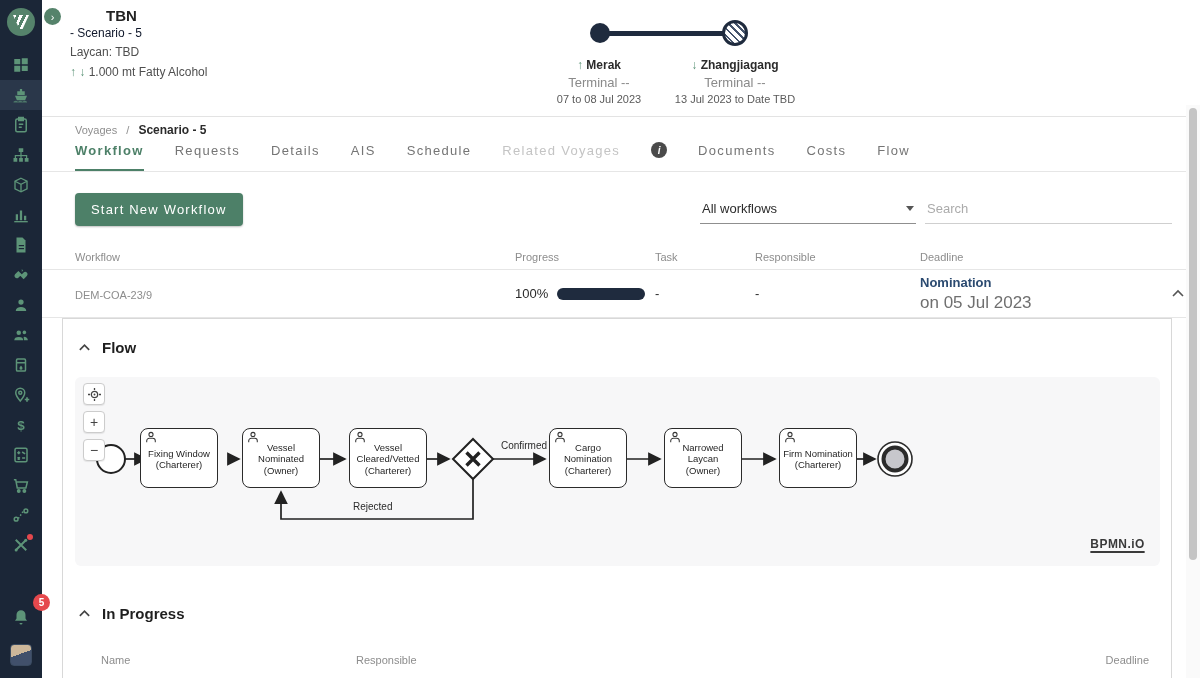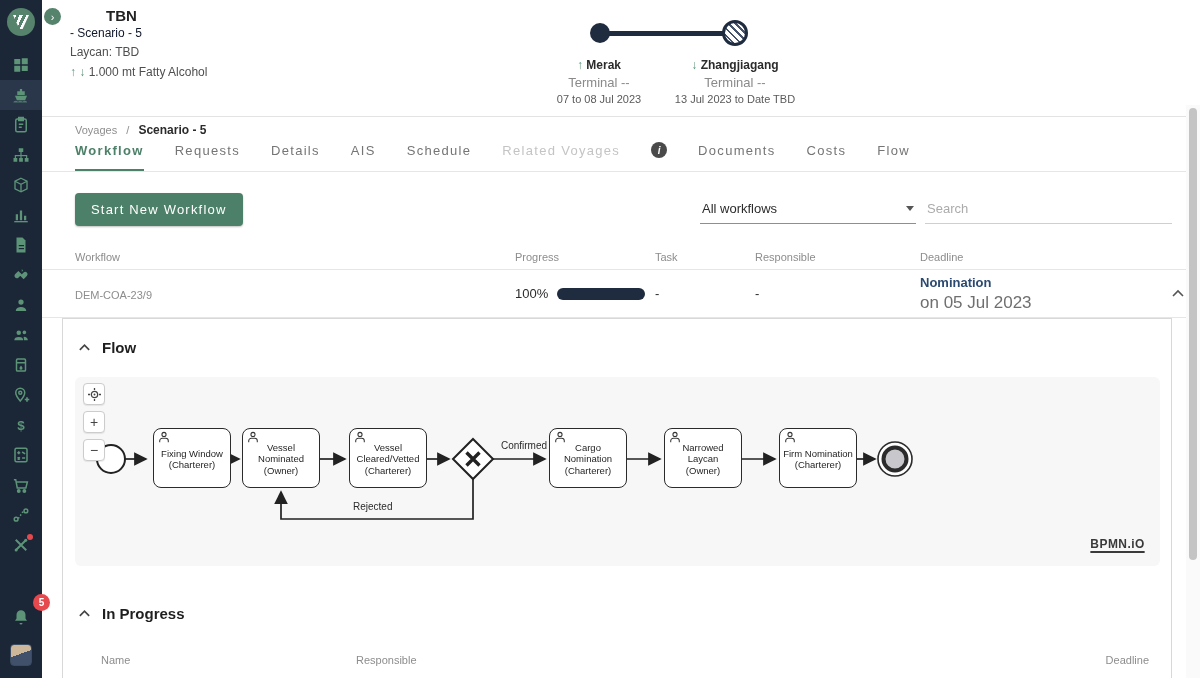--- a/index.html
+++ b/index.html
@@ -406,21 +406,21 @@
           <g>
             <polygon points="398,62 418,82 398,102 378,82" fill="#fff" stroke="#222" stroke-width="2"></polygon>
             <path d="M391.5 75.5 L404.5 88.5 M404.5 75.5 L391.5 88.5" stroke="#222" stroke-width="3.4"></path>
           </g>
           <g>
             <circle cx="820" cy="82" r="17" fill="#fff" stroke="#2b2b2b" stroke-width="1.6"></circle>
             <circle cx="820" cy="82" r="11.5" fill="#c7c7cc" stroke="#2b2b2b" stroke-width="4"></circle>
           </g>
         </svg>
 
-        <div class="task" style="left:78px">
+        <div class="task" style="left:65px">
           <svg class="u-ico" width="12" height="12" viewBox="0 0 14 14" fill="none" stroke="currentColor" stroke-width="1.2">
               <circle cx="7" cy="4" r="2.4"></circle>
               <path d="M2 13v-1.5a3 3 0 0 1 3-3h4a3 3 0 0 1 3 3V13"></path>
             </svg>
           <span>Fixing Window</span>
           <span>(Charterer)</span>
         </div>
         <div class="task" style="left:167px">
           <svg class="u-ico" width="12" height="12" viewBox="0 0 14 14" fill="none" stroke="currentColor" stroke-width="1.2">
               <circle cx="7" cy="4" r="2.4"></circle>

